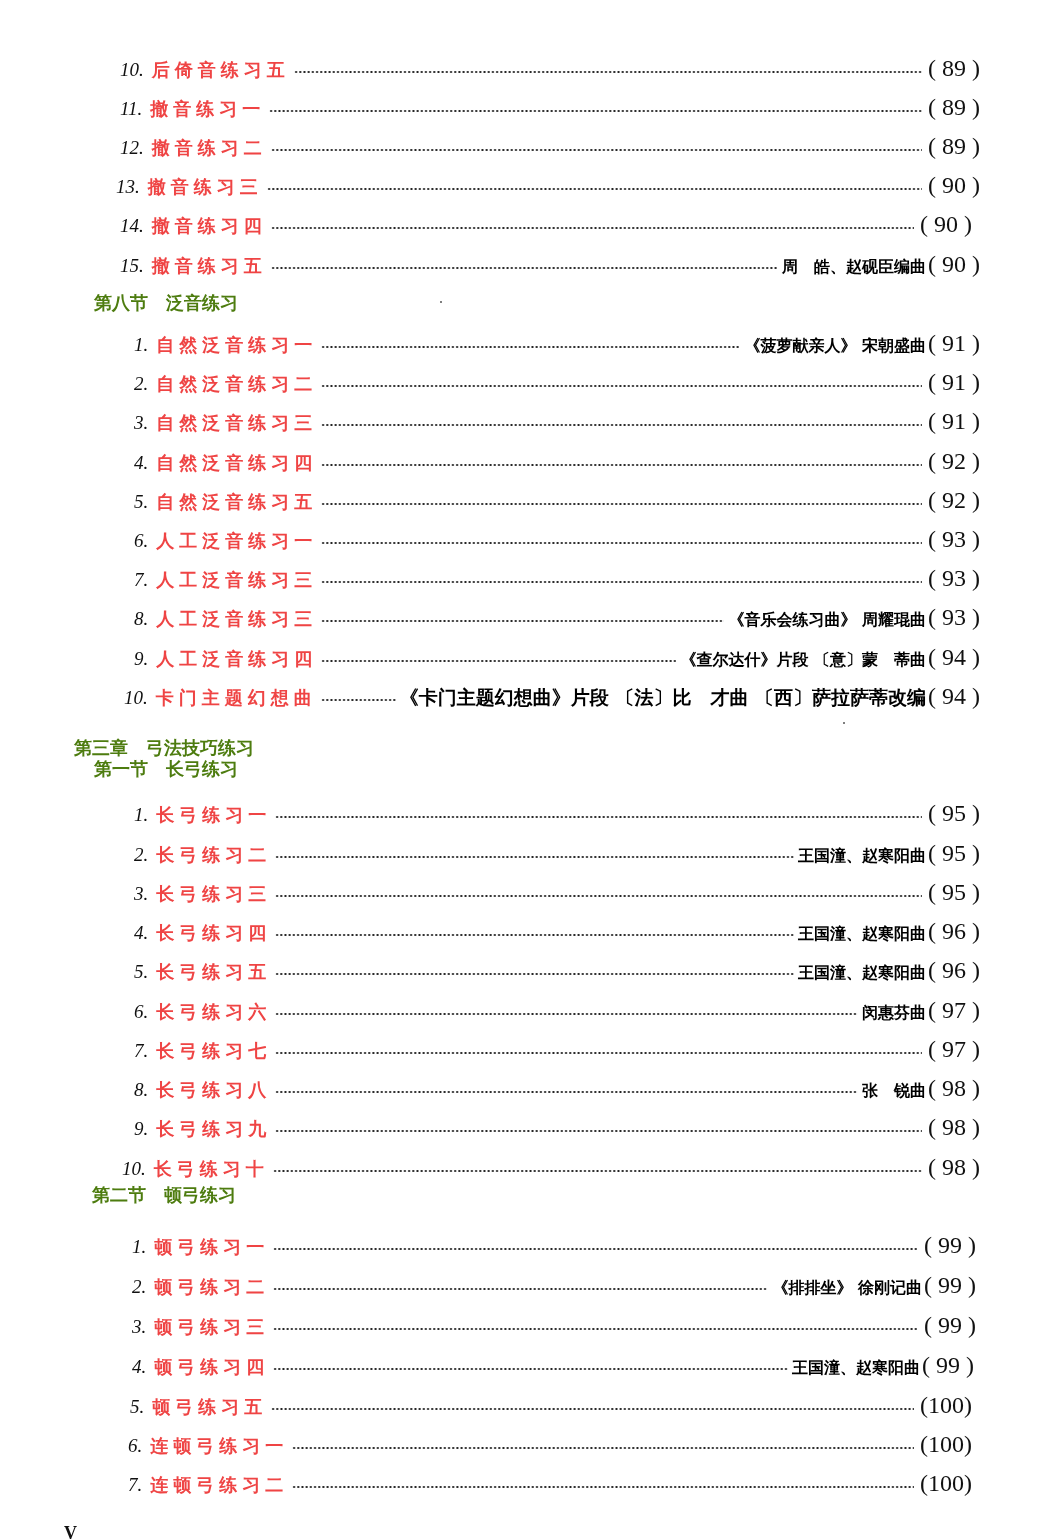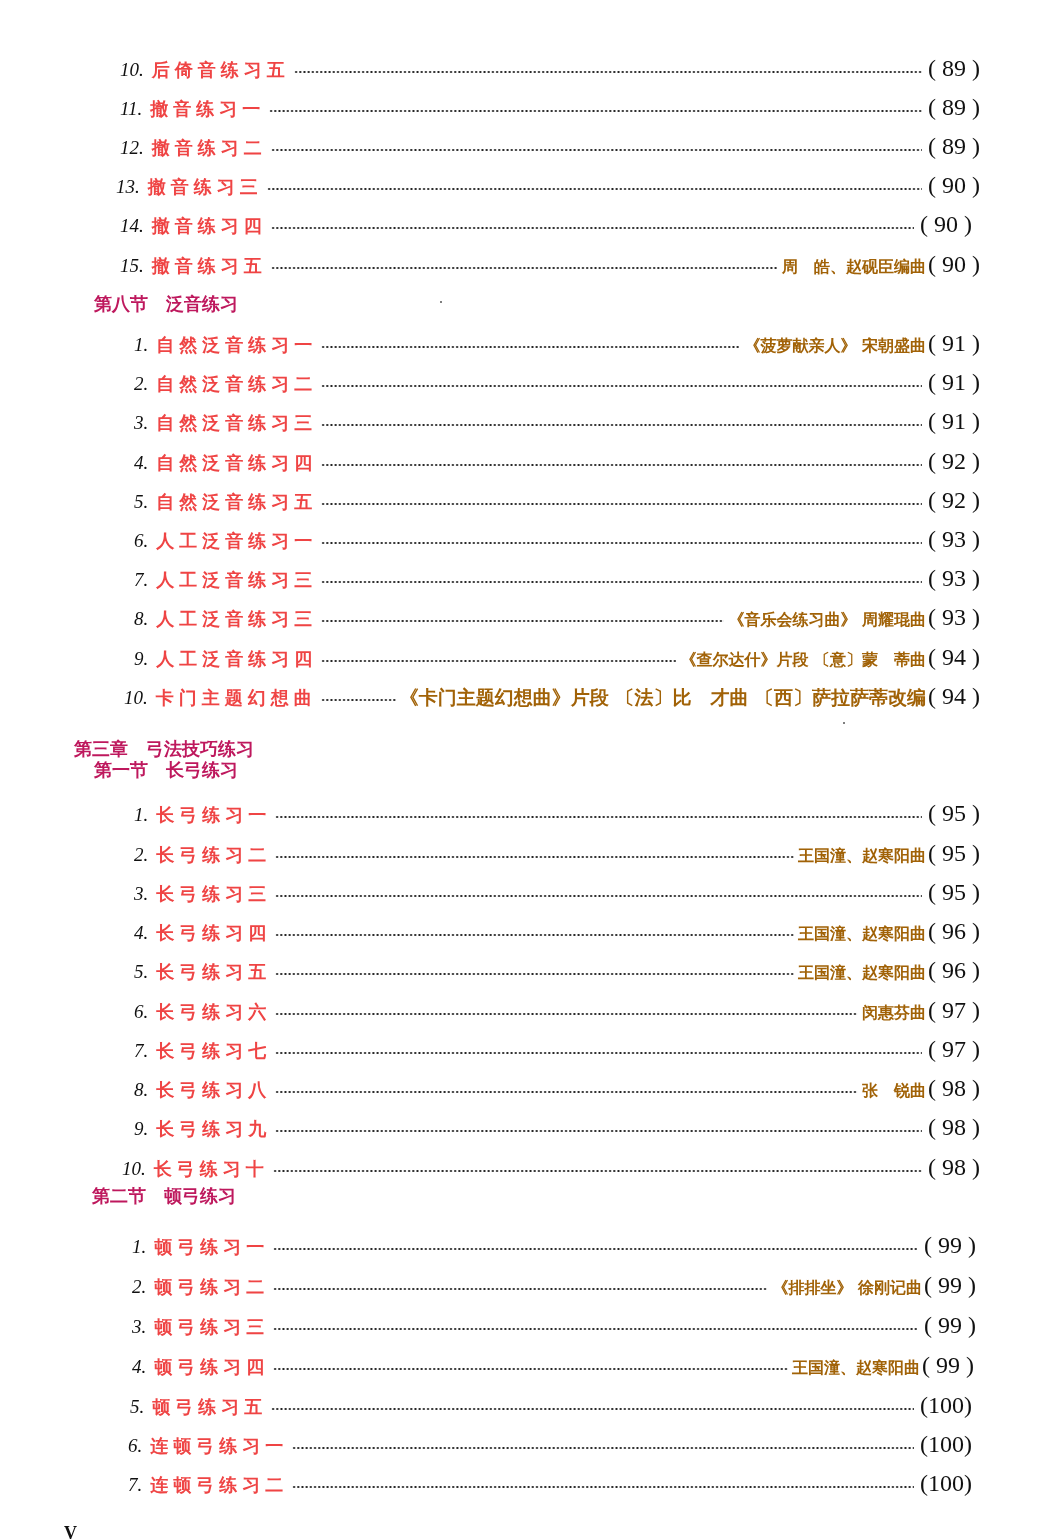--- a/index.html
+++ b/index.html
@@ -56,37 +56,37 @@
       background-image: radial-gradient(circle, #222 0.9px, transparent 1.1px);
       background-size: 4.2px 2px;
       background-repeat: repeat-x;
       background-position: left center;
     }
     .credit {
       font-family: "DejaVu Sans", sans-serif;
       font-size: 16px;
       font-weight: bold;
       white-space: pre;
-      color: #a16207;
+      color: #000000;
     }
     .page-ref {
       font-family: "Liberation Serif", serif;
       font-size: 24px;
       white-space: pre;
       margin-left: 2px;
     }
     .heading {
       position: absolute;
-      font-family: Liberation Serif, serif;
+      font-family: Liberation Mono, monospace;
       font-size: 18px;
       font-weight: bold;
       white-space: pre;
       height: 30px;
       line-height: 30px;
-      color: #be185d;
+      color: #4d7c0f;
     }
     .heading.chapter {
       font-size: 18px;
       font-weight: bold;
     }
     .folio {
       position: absolute;
       left: 64px;
       top: 1526px;
       font-family: "Liberation Serif", serif;

